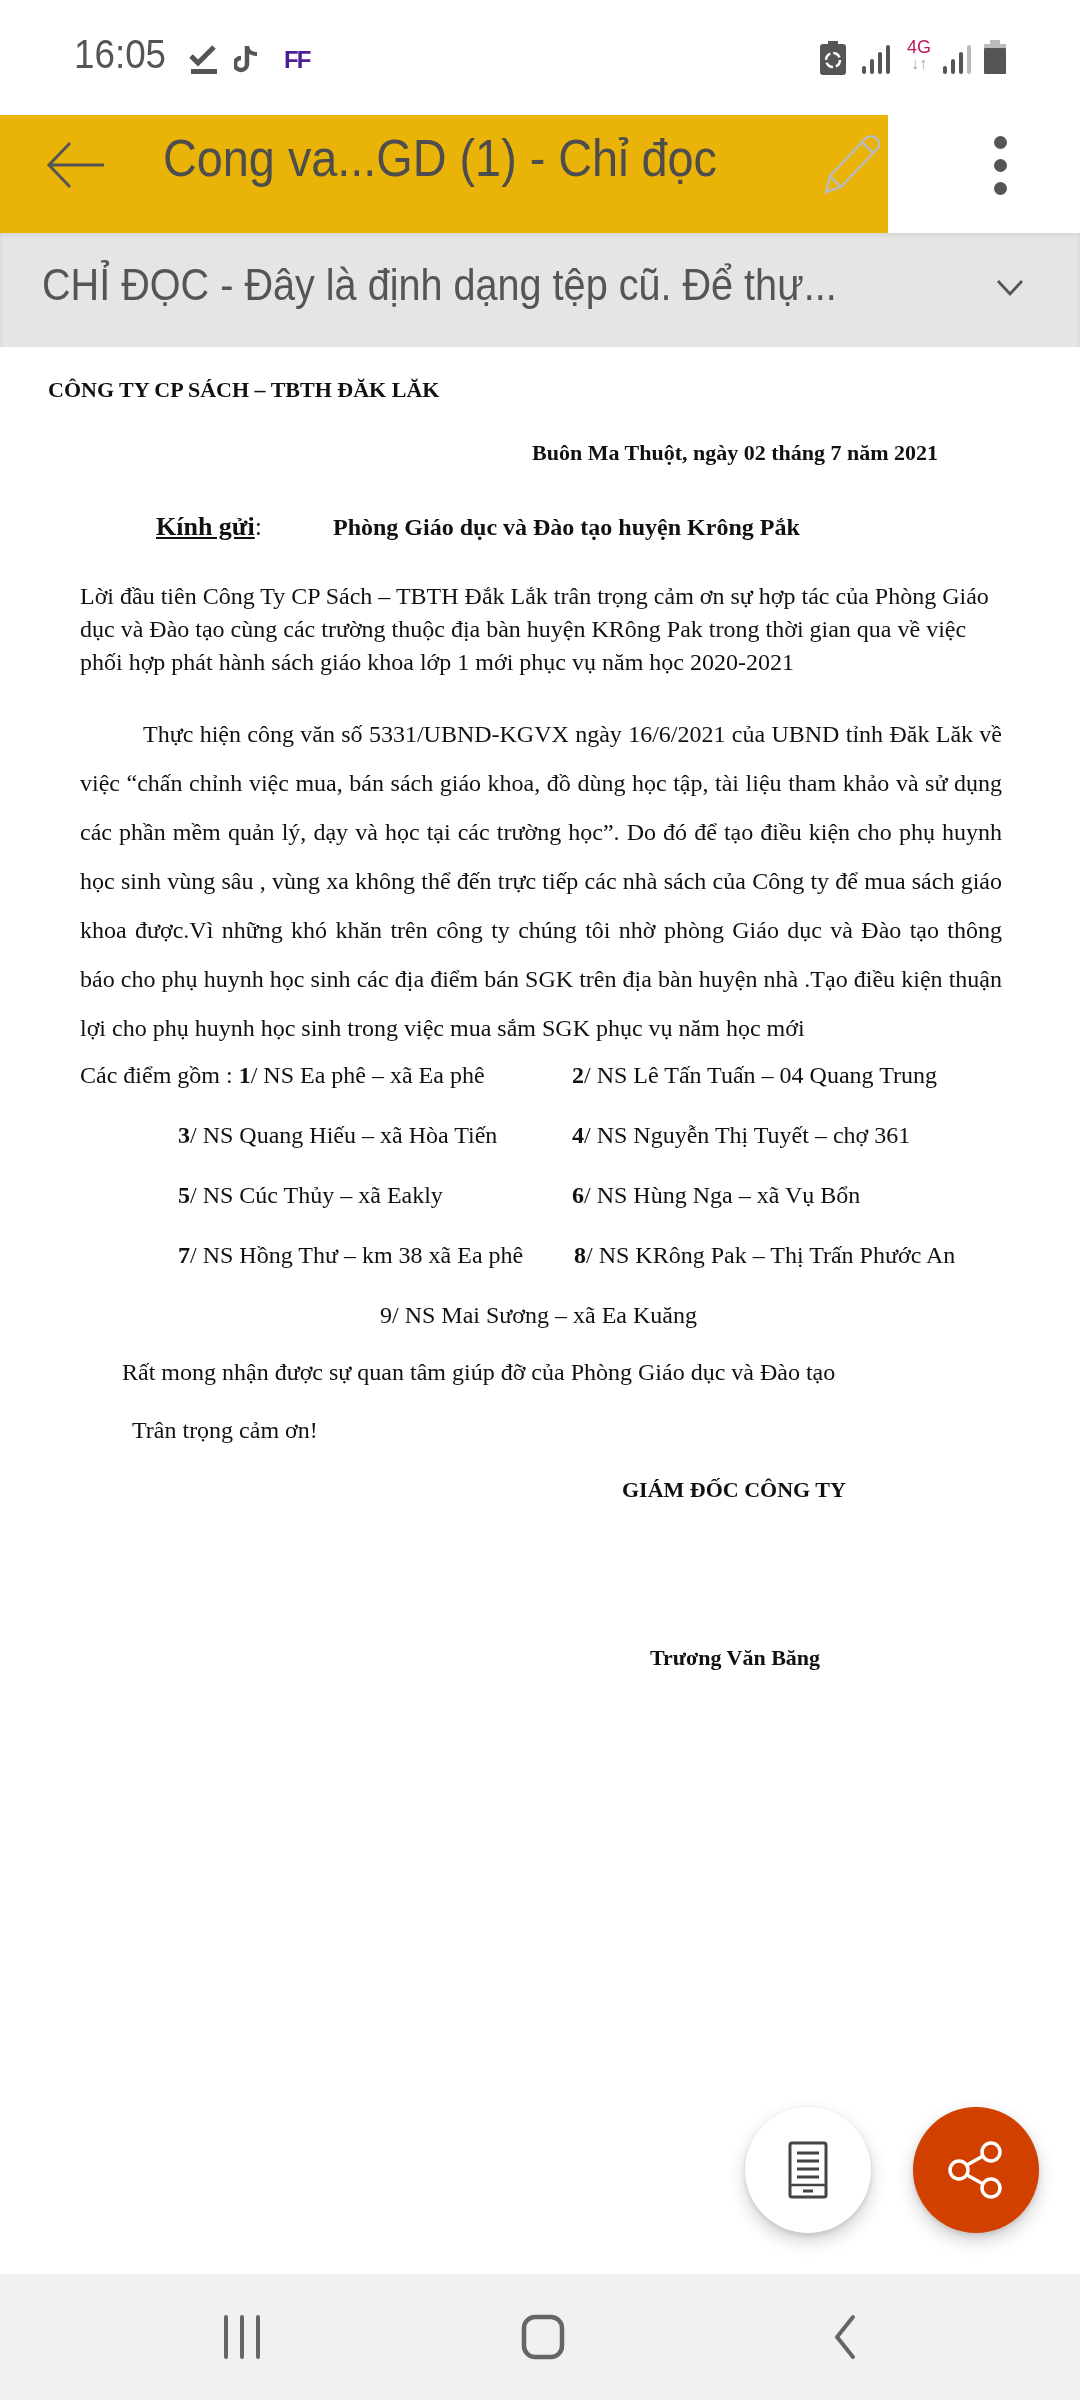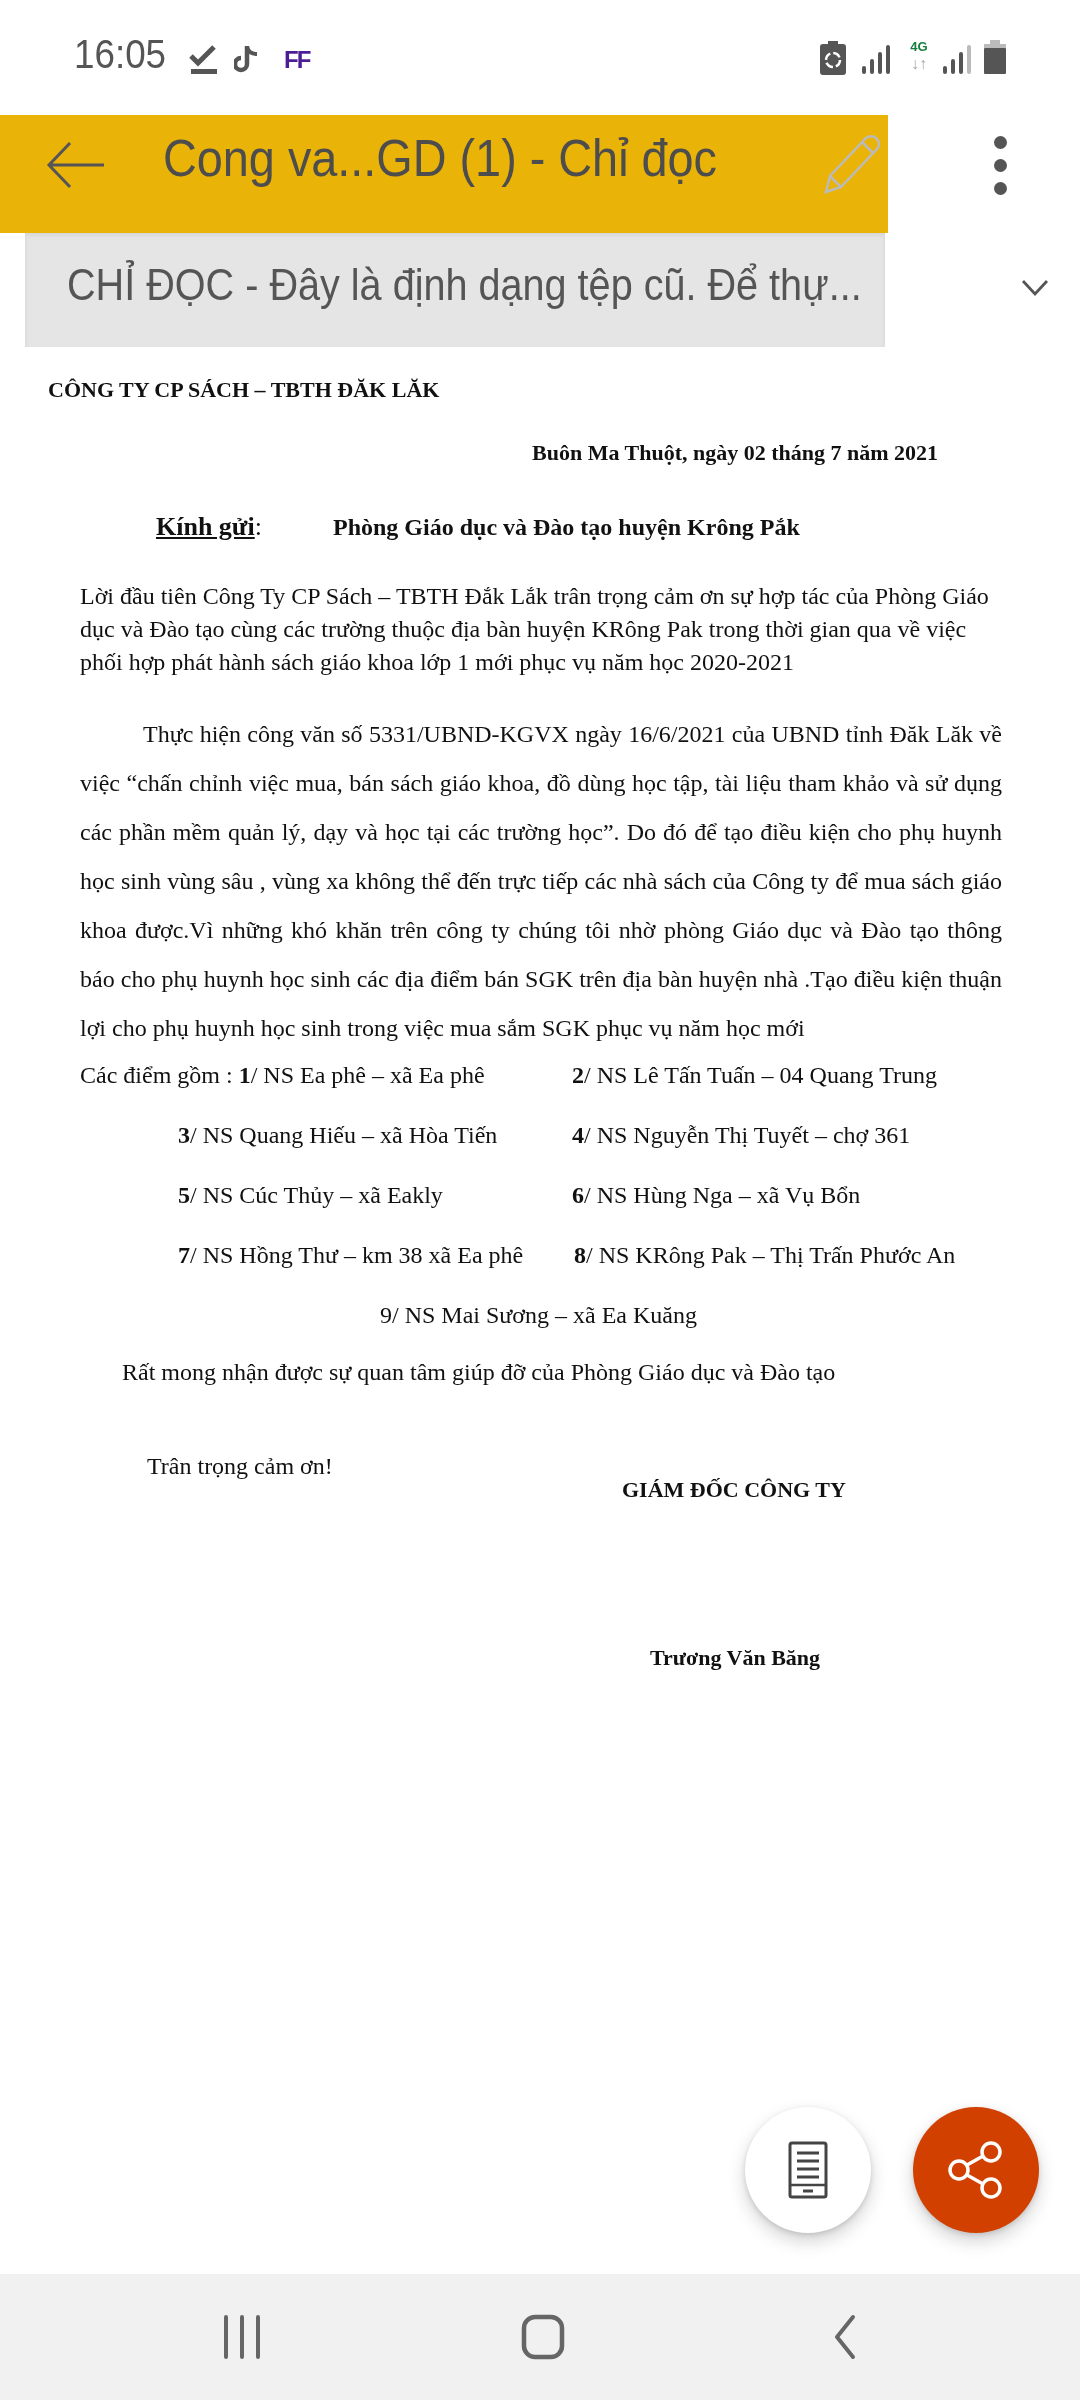--- a/index.html
+++ b/index.html
@@ -14,37 +14,37 @@
   
   .app-bar { position: absolute; left: 0; top: 115px; width: 888px; height: 118px; background: #eab308; }
   .back-btn { position: absolute; left: 36px; top: 10px; width: 80px; height: 80px; display: flex; align-items: center; justify-content: center; }
   .doc-title { position: absolute; left: 163px; top: 13px; font-size: 52px; color: #4d4d4d; white-space: nowrap; transform: scaleX(0.9); transform-origin: left; }
   .edit-btn { position: absolute; left: 812px; top: 5px; width: 80px; height: 90px; display:flex; align-items:center; justify-content:center; }
   .more-btn { position: absolute; left: 960; top: 5px; }
   .more-btn { left: 960px; width: 80px; height: 90px; display:flex; flex-direction: column; align-items:center; justify-content:center; gap: 10px; }
   .more-btn span { width: 13px; height: 13px; border-radius: 50%; background: #555; display: block; }
 
   
-  .banner { position: absolute; left: 0; top: 233px; width: 860px; height: 114px; background: #e5e5e5; box-shadow: 0 2px 4px rgba(0,0,0,0.08) inset; margin-left: 25px; }
+  .banner { position: absolute; left: 0; top: 233px; width: 1080px; height: 114px; background: #e5e5e5; box-shadow: 0 2px 4px rgba(0,0,0,0.08) inset; }
   .banner-text { position: absolute; left: 42px; top: 27px; font-size: 44px; color: #555; white-space: nowrap; transform: scaleX(0.9); transform-origin: left; }
   .banner-chevron { position: absolute; left: 985px; top: 30px; width: 50px; height: 50px; display:flex; align-items:center; justify-content:center; }
 
   
   .doc { position: absolute; left: 0; top: 347px; width: 1080px; height: 1925px; background: #fff; font-family: "Liberation Serif", serif; color: #111; }
   .doc p, .doc div.line { position: absolute; white-space: nowrap; font-size: 24px; }
   .company { left: 48px; top: 30px; font-weight: bold; font-size: 22px !important; }
   .dateline { left: 532px; top: 93px; font-weight: bold; font-size: 22px !important; }
   .recipient-label { left: 156px; top: 165px; font-weight: bold; font-size: 26px !important; }
   .recipient-label u { text-decoration: underline; }
   .recipient { left: 333px; top: 167px; font-weight: bold; font-size: 24px !important; }
   .para1 { left: 80px; top: 233px; font-size: 24px; line-height: 33px; white-space: normal !important; width: 920px; }
   .para2 { left: 80px; top: 363px; width: 922px; font-size: 24px; line-height: 49px; white-space: normal !important; text-align: justify; text-indent: 63px; }
   .loc { font-size: 24px; }
   .closing1 { left: 122px; top: 1012px; }
-  .closing2 { left: 147px; top: 1070px; margin-top: 36px; }
+  .closing2 { left: 132px; top: 1070px; }
   .director { left: 622px; top: 1130px; font-weight: bold; font-size: 22px !important; }
   .signer { left: 650px; top: 1298px; font-weight: bold; font-size: 22px !important; text-align: right; }
 
   
   .fab { position: absolute; width: 126px; height: 126px; border-radius: 50%; display:flex; align-items:center; justify-content:center; box-shadow: 0 8px 18px rgba(0,0,0,0.18), 0 2px 5px rgba(0,0,0,0.12); }
   .fab-reading { left: 745px; top: 2107px; background: #fff; }
   .fab-share { left: 913px; top: 2107px; background: #d24000; }
 
   
   .nav-bar { position: absolute; left: 0; top: 2274px; width: 1080px; height: 126px; background: #f1f1f1; }
@@ -75,21 +75,21 @@
   </svg>
 
   <svg class="sb-icon" style="left:862px;top:44px" width="28" height="30" viewBox="0 0 28 30">
     <rect x="0" y="22" width="4" height="8" rx="2" fill="#555"></rect>
     <rect x="8" y="15" width="4" height="15" rx="2" fill="#555"></rect>
     <rect x="16" y="8" width="4" height="22" rx="2" fill="#555"></rect>
     <rect x="24" y="1" width="4" height="29" rx="2" fill="#555"></rect>
   </svg>
 
   <div class="sb-icon" style="left:904px;top:38px;width:30px;text-align:center">
-    <div style="font-size:13px;font-weight:bold;color:#15803d;line-height:18px">4G</div>
+    <div style="font-size:18px;font-weight:normal;color:#be185d;line-height:18px">4G</div>
     <div style="font-size:16px;color:#aaa;line-height:16px">↓↑</div>
   </div>
 
   <svg class="sb-icon" style="left:943px;top:44px" width="28" height="30" viewBox="0 0 28 30">
     <rect x="0" y="22" width="4" height="8" rx="2" fill="#555"></rect>
     <rect x="8" y="15" width="4" height="15" rx="2" fill="#555"></rect>
     <rect x="16" y="8" width="4" height="22" rx="2" fill="#555"></rect>
     <rect x="24" y="1" width="4" height="29" rx="2" fill="#bbb"></rect>
   </svg>
 

